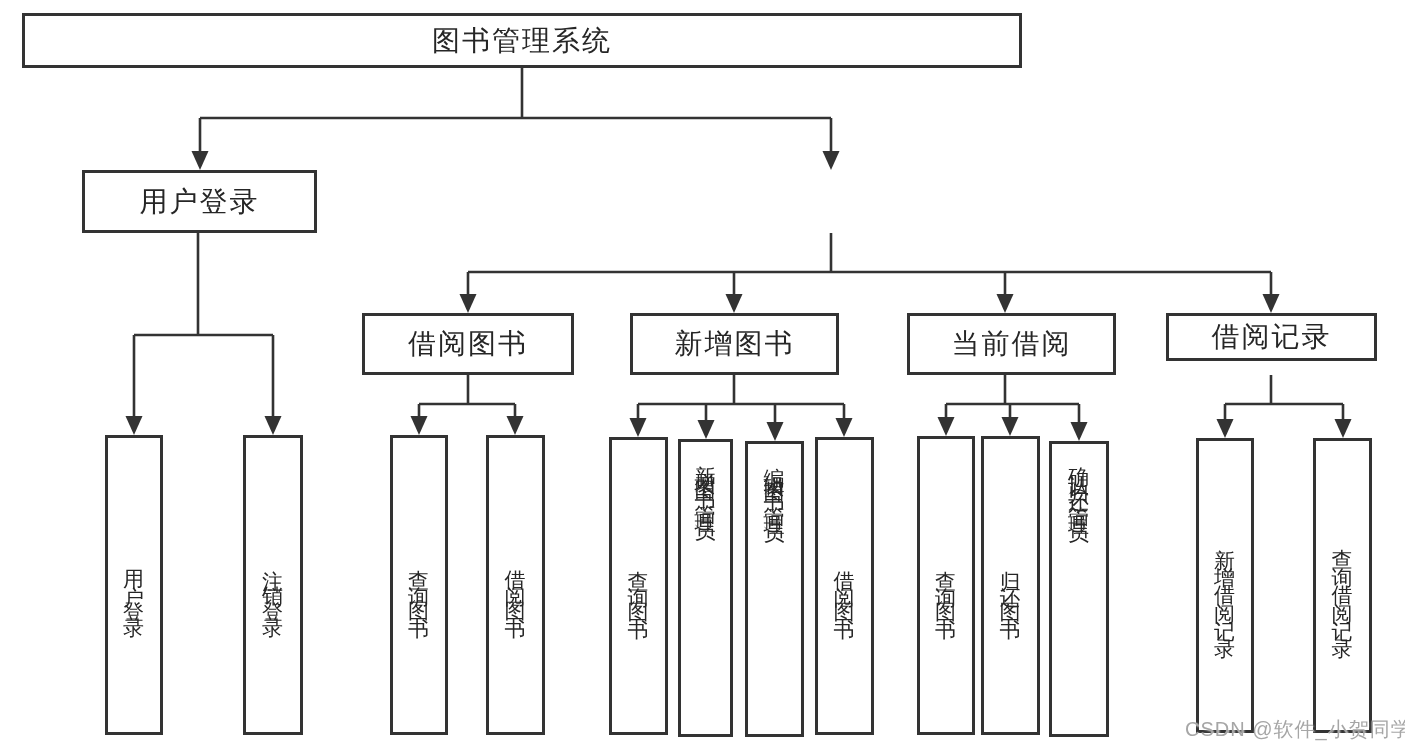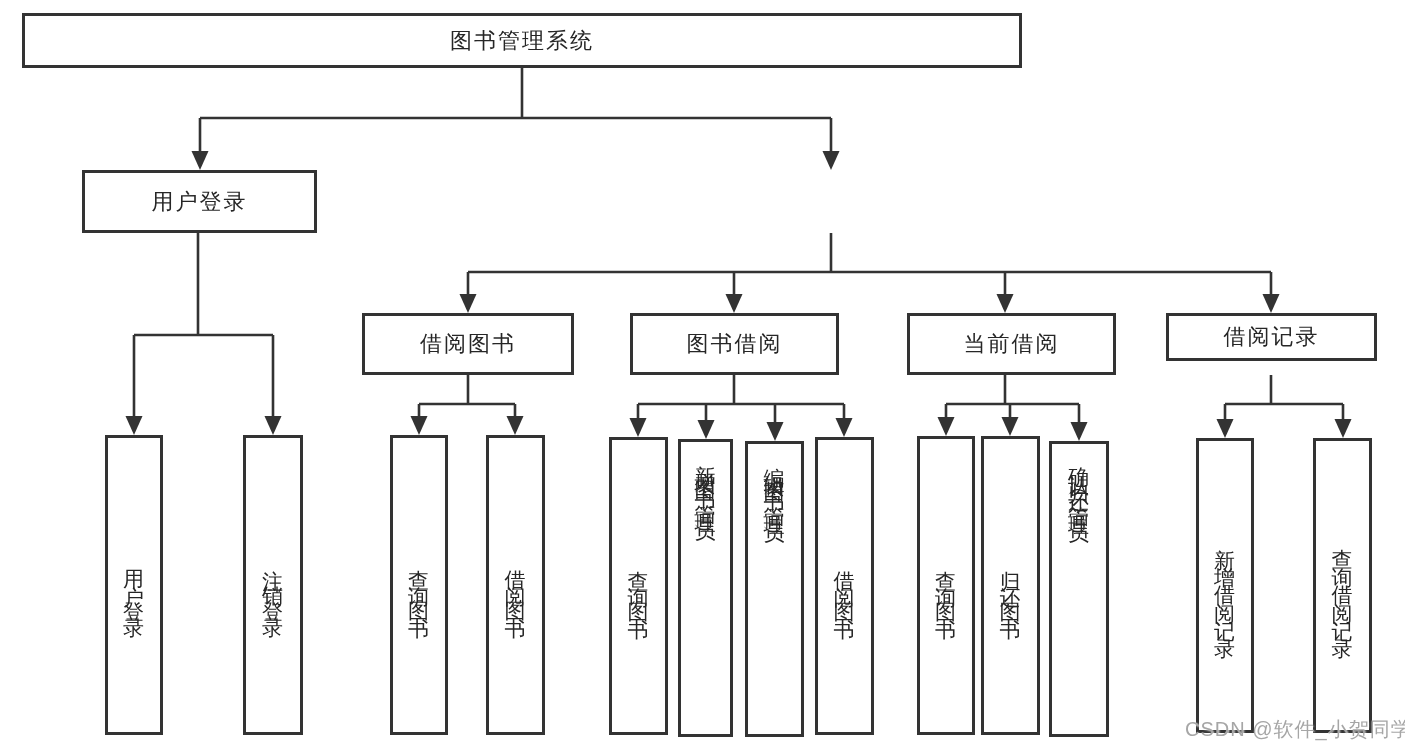--- a/index.html
+++ b/index.html
@@ -24,21 +24,21 @@
   .connector path{stroke:var(--line);stroke-width:2.6;fill:none;}
   .connector polygon{fill:var(--line);stroke:none;}
   .node{
     position:absolute;
     box-sizing:border-box;
     border:3px solid var(--line);
     background:#fff;
     display:flex;align-items:center;justify-content:center;
   }
   .hbox span{
-    font-size:22px;
+    font-size:28px;
     letter-spacing:2px;
     color:var(--text);
     white-space:nowrap;
   }
   .vbox span{
     writing-mode:vertical-rl;
     text-orientation:mixed;
     font-size:21px;
     letter-spacing:16px;
     color:var(--text);
@@ -112,21 +112,21 @@
   </div>
 
   <div class="node hbox" style="left:82px;top:170px;width:235px;height:63px">
     <span>用户登录</span>
   </div>
 
   <div class="node hbox" style="left:362px;top:313px;width:212px;height:62px">
     <span>借阅图书</span>
   </div>
   <div class="node hbox" style="left:630px;top:313px;width:209px;height:62px">
-    <span>图书借阅</span>
+    <span>新增图书</span>
   </div>
   <div class="node hbox" style="left:907px;top:313px;width:209px;height:62px">
     <span>当前借阅</span>
   </div>
   <div class="node hbox" style="left:1166px;top:313px;width:211px;height:48px">
     <span>借阅记录</span>
   </div>
 
   <div class="node vbox" style="left:105px;top:435px;width:58px;height:300px">
     <span>用户登录</span>

